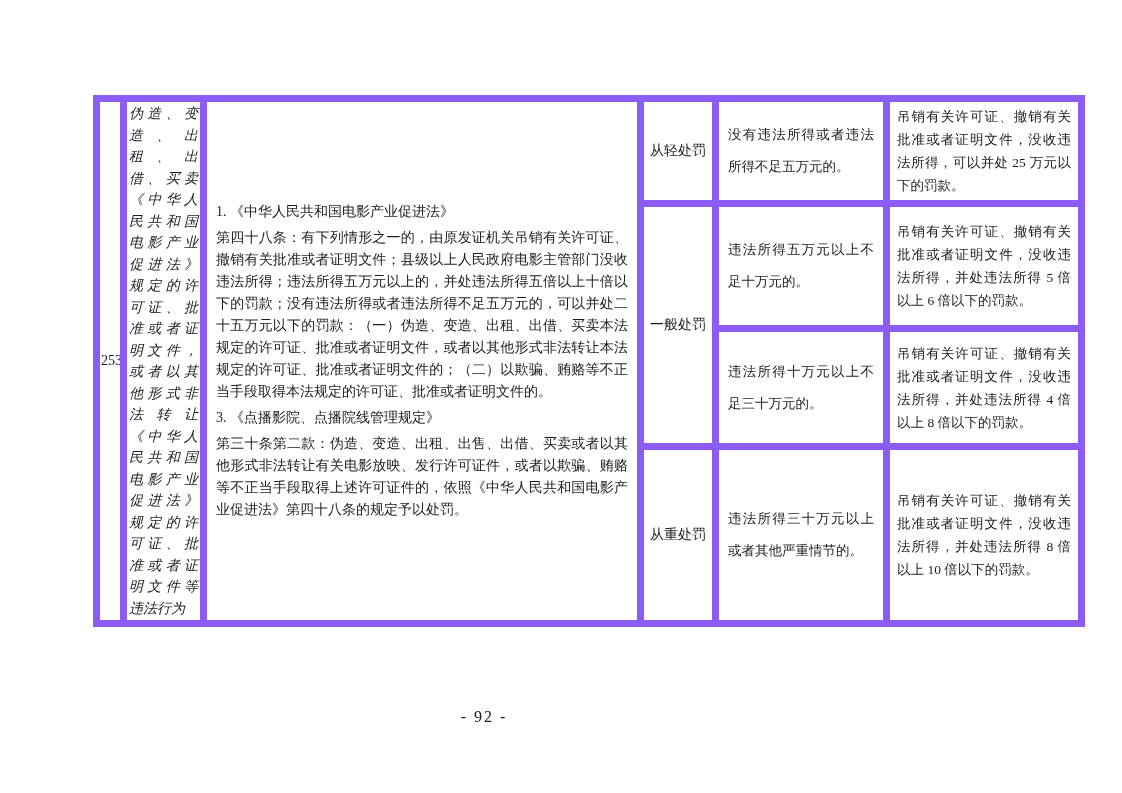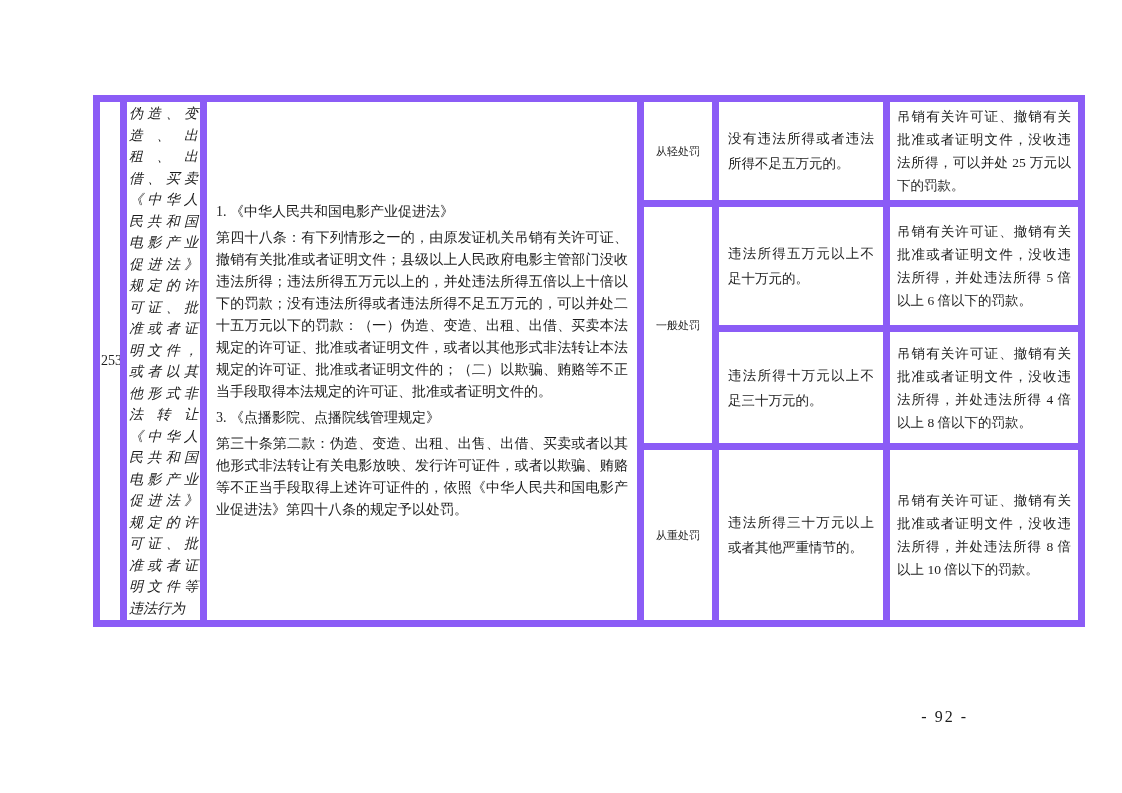--- a/index.html
+++ b/index.html
@@ -53,40 +53,40 @@
     padding: 2px 5px;
     font-size: 14px;
     line-height: 22px;
     text-align: justify;
   }
   td.cell-basis p {
     margin: 4px;
   }
   td.cell-level {
     text-align: center;
-    font-size: 11px;
+    font-size: 14px;
   }
   td.cell-cond {
     padding: 2px 9px;
     font-size: 13.5px;
-    line-height: 25px;
+    line-height: 32px;
     text-align: justify;
   }
   td.cell-pen {
     padding: 2px 7px;
     font-size: 13.5px;
     line-height: 23px;
     text-align: justify;
   }
   .page-number {
     position: absolute;
     top: 708px;
     left: 0;
     width: 968px;
-    text-align: right;
+    text-align: center;
     font-size: 16px;
     letter-spacing: 2px;
     color: #1c1c1c;
   }
 </style>
 </head>
 <body>
 
 <div class="page">
 

